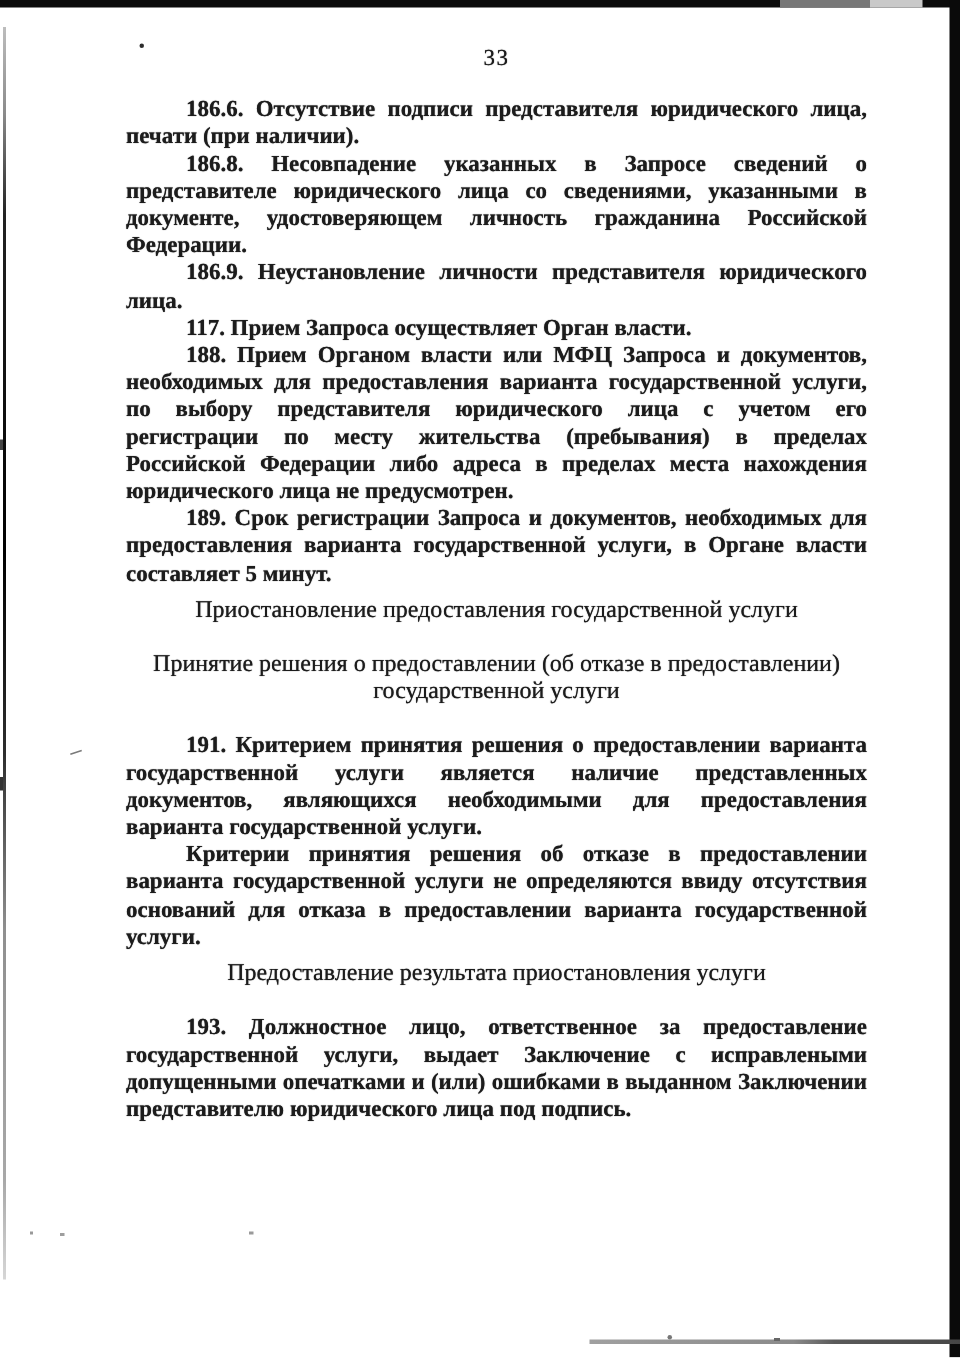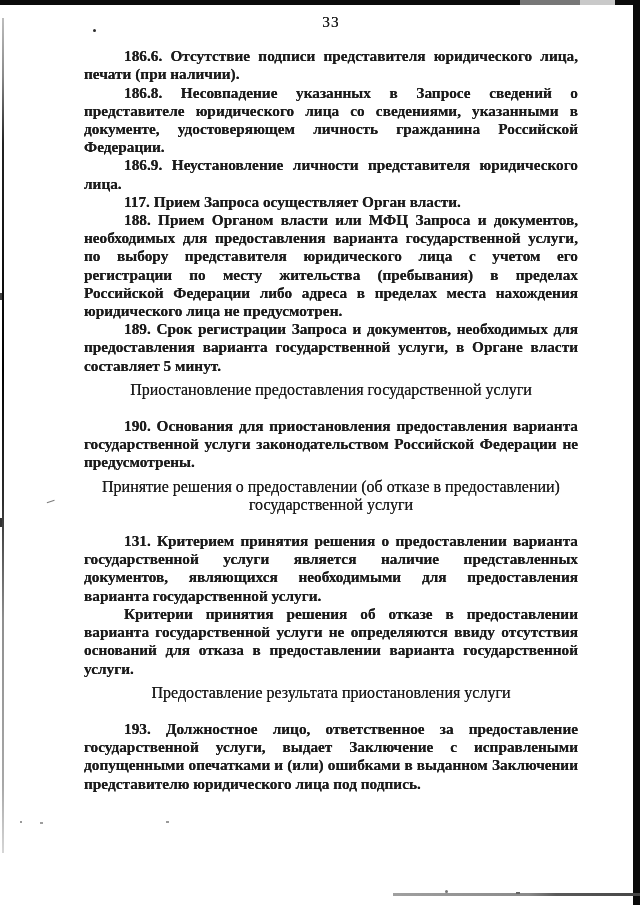--- a/index.html
+++ b/index.html
@@ -39,21 +39,21 @@
   .mark-dash{
     left:47px;top:501px;width:8px;height:2px;
     border-top:1.6px solid #7a7a7a;transform:rotate(-18deg);
   }
   .speck1{left:20px;top:821px;width:2px;height:2px;background:#999;}
   .speck2{left:40px;top:822px;width:3px;height:2px;background:#9e9e9e;}
   .speck3{left:166px;top:821px;width:3px;height:2px;background:#9a9a9a;}
   
   .body-text{
     position:absolute;
-    left:84px;top:13px;width:494px;
+    left:84px;top:30px;width:494px;
     font-size:15.3px;line-height:18.2px;
     text-shadow:0 0 0.6px rgba(0,0,0,0.85);
   }
   .page-number{
     text-align:center;
     margin:0 0 16px 0;
     letter-spacing:1px;
   }
   .para{
     margin:0;
@@ -94,24 +94,23 @@
 
     <p class="para">186.6. Отсутствие подписи представителя юридического лица, печати (при наличии).</p>
     <p class="para">186.8. Несовпадение указанных в Запросе сведений о представителе юридического лица со сведениями, указанными в документе, удостоверяющем личность гражданина Российской Федерации.</p>
     <p class="para">186.9. Неустановление личности представителя юридического лица.</p>
     <p class="para">117. Прием Запроса осуществляет Орган власти.</p>
     <p class="para">188. Прием Органом власти или МФЦ Запроса и документов, необходимых для предоставления варианта государственной услуги, по выбору представителя юридического лица с учетом его регистрации по месту жительства (пребывания) в пределах Российской Федерации либо адреса в пределах места нахождения юридического лица не предусмотрен.</p>
     <p class="para">189. Срок регистрации Запроса и документов, необходимых для предоставления варианта государственной услуги, в Органе власти составляет 5 минут.</p>
 
     <p class="heading">Приостановление предоставления государственной услуги</p>
 
-    <p class="para">190. Основания для приостановления предоставления варианта государственной услуги законодательством Российской Федерации не предусмотрены.</p>
 
     <p class="heading">Принятие решения о предоставлении (об отказе в предоставлении) государственной услуги</p>
 
-    <p class="para">131. Критерием принятия решения о предоставлении варианта государственной услуги является наличие представленных документов, являющихся необходимыми для предоставления варианта государственной услуги.</p>
+    <p class="para">191. Критерием принятия решения о предоставлении варианта государственной услуги является наличие представленных документов, являющихся необходимыми для предоставления варианта государственной услуги.</p>
     <p class="para">Критерии принятия решения об отказе в предоставлении варианта государственной услуги не определяются ввиду отсутствия оснований для отказа в предоставлении варианта государственной услуги.</p>
 
     <p class="heading">Предоставление результата приостановления услуги</p>
 
     <p class="para">193. Должностное лицо, ответственное за предоставление государственной услуги, выдает Заключение с исправлеными допущенными опечатками и (или) ошибками в выданном Заключении представителю юридического лица под подпись.</p>
   </div>
 </div>
 
 </body></html>

